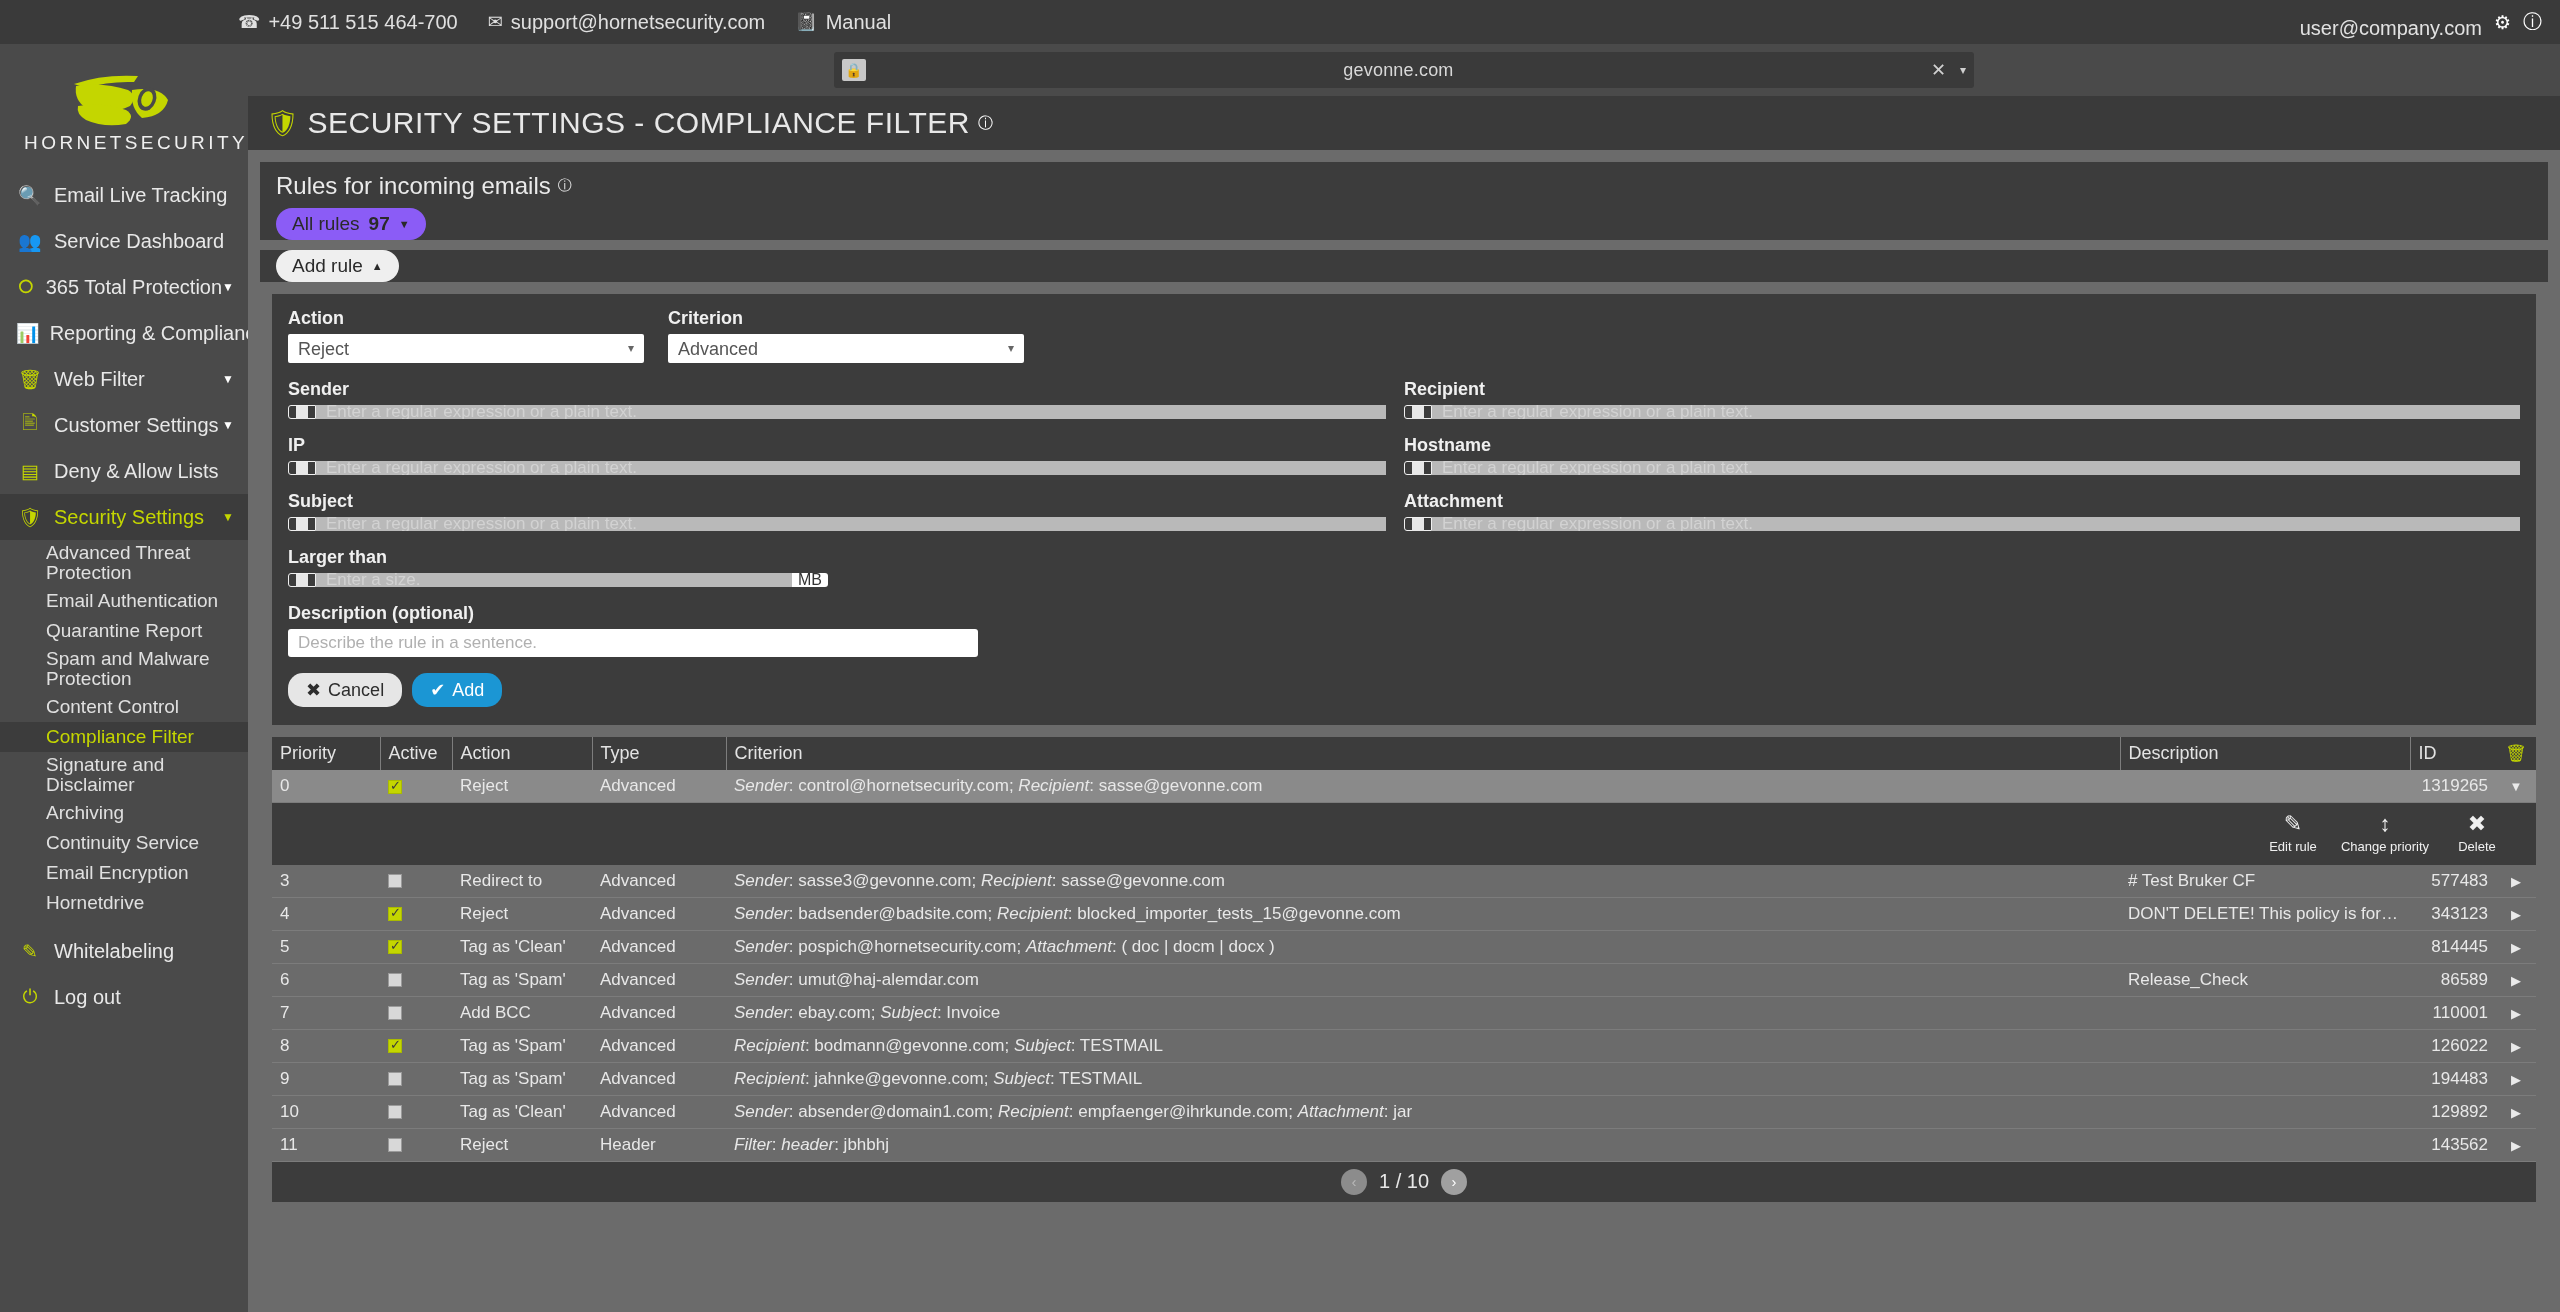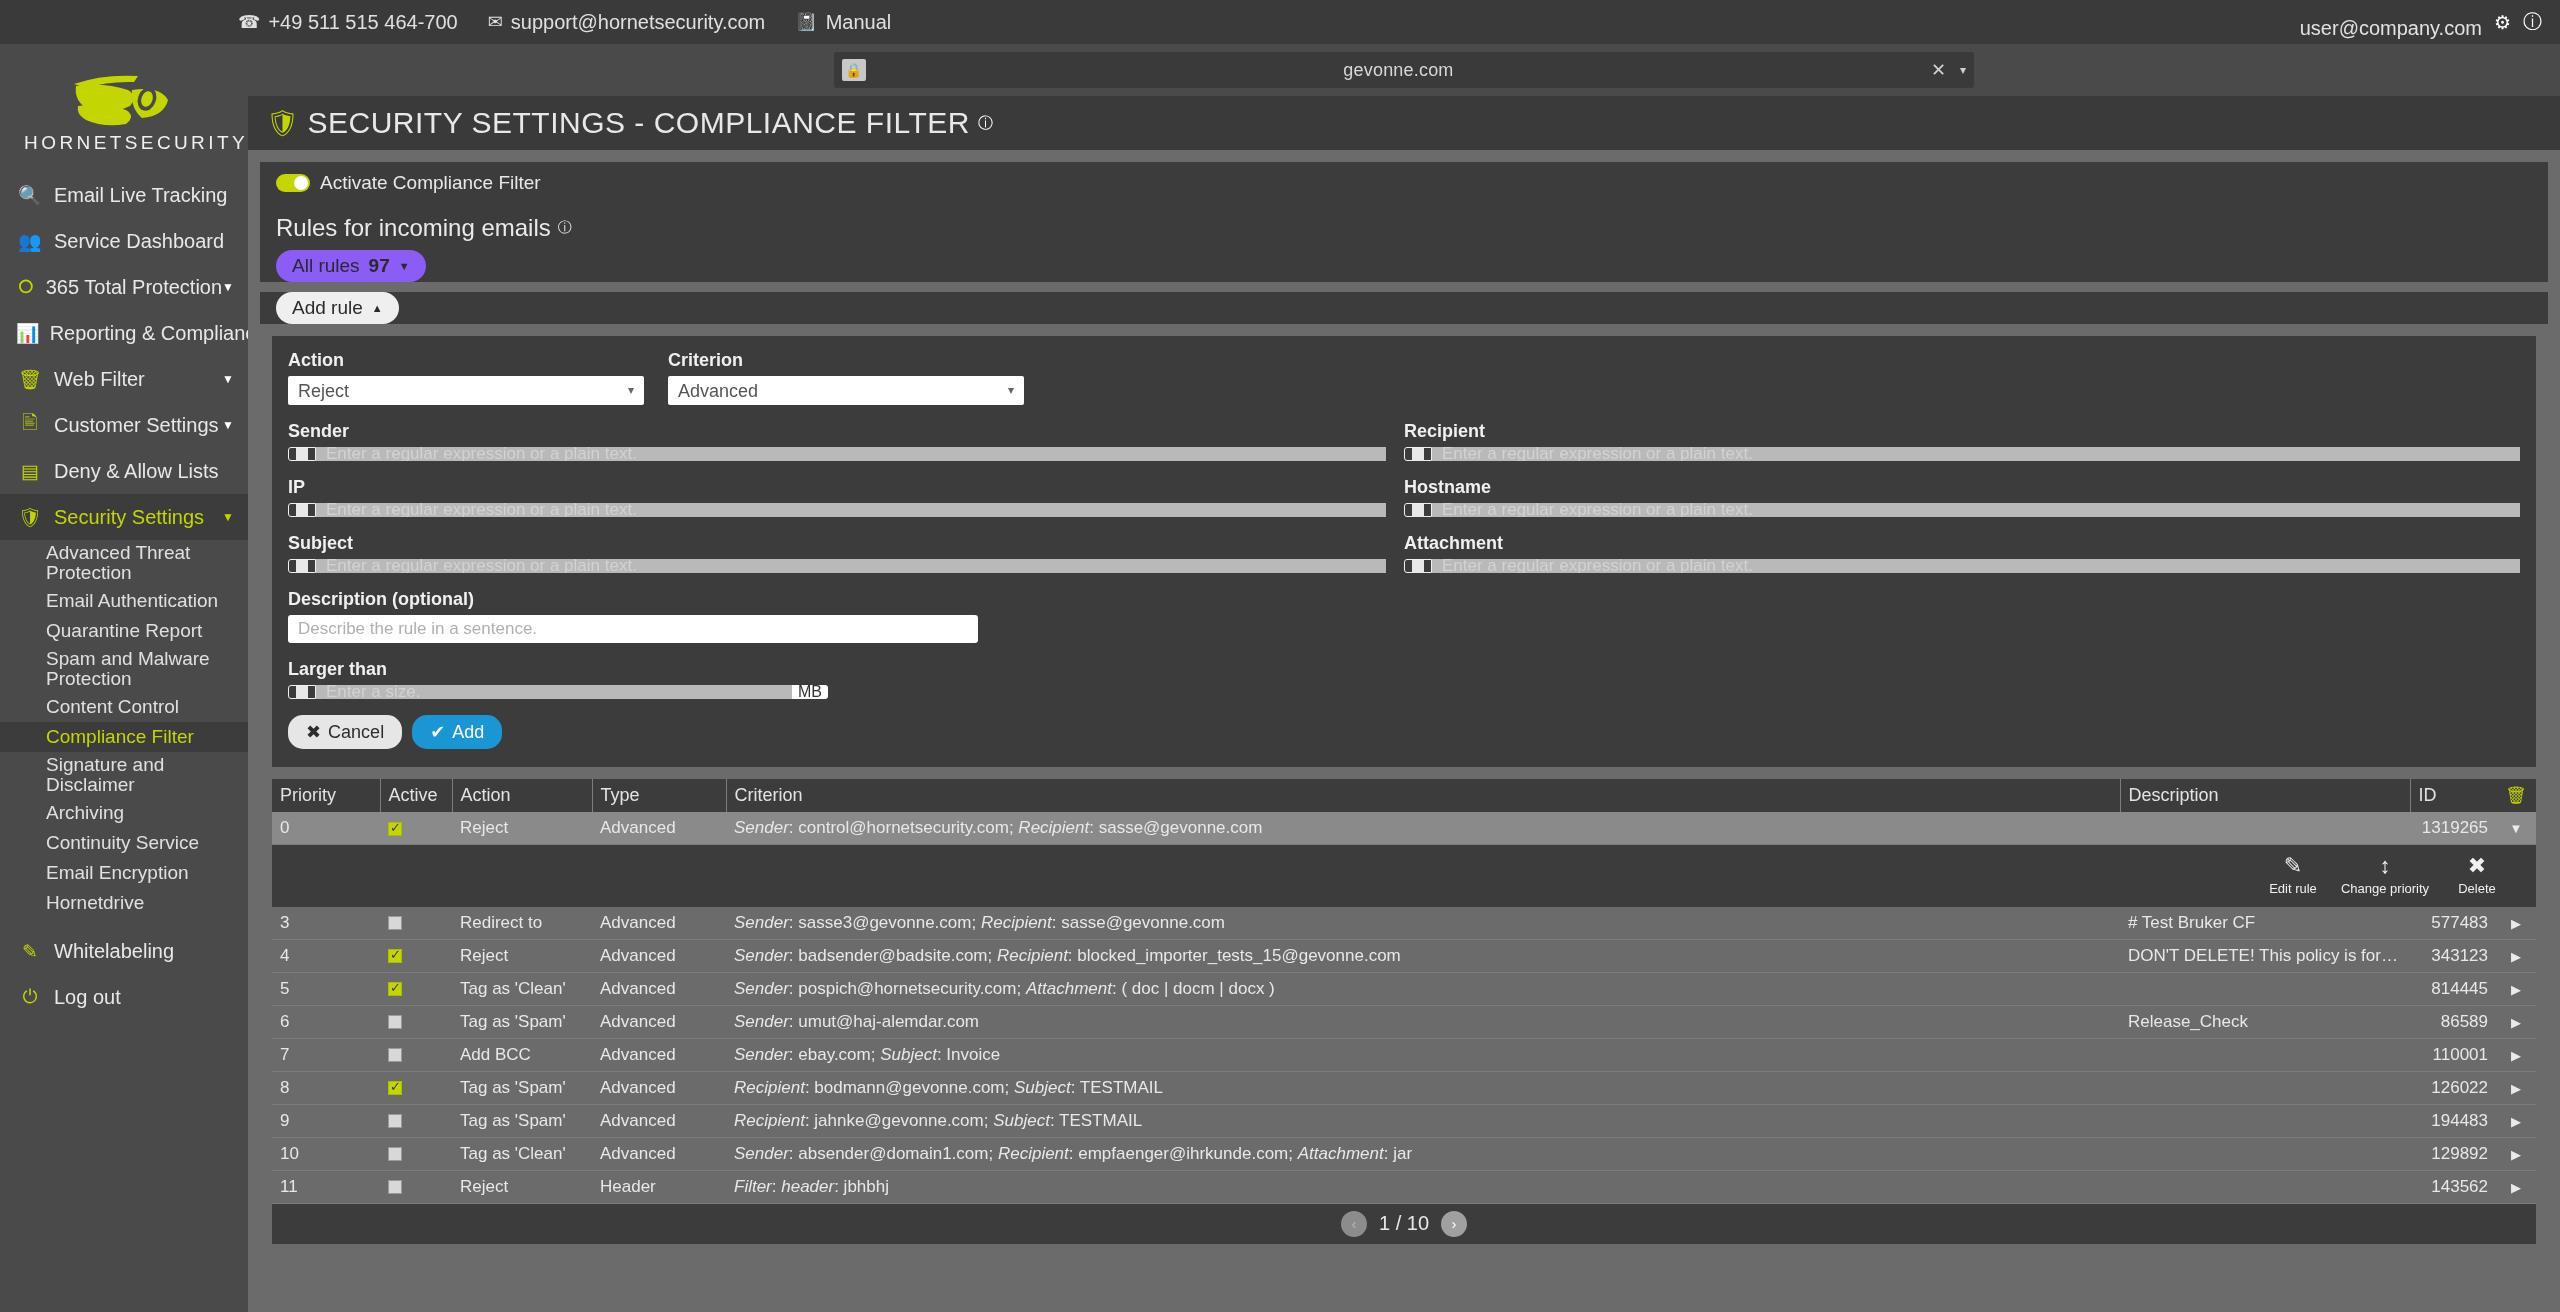--- a/index.html
+++ b/index.html
@@ -418,26 +418,20 @@
 <div class="main">
 
   <div class="page-title-bar">
     <span class="pt-shield">🛡</span>
     <span>SECURITY SETTINGS - COMPLIANCE FILTER</span>
     <span class="pt-info">ⓘ</span>
   </div>
 
   <div class="content">
 
-    <div class="toggle-row">
-      <div class="switch">
-        <div class="knob"></div>
-      </div>
-      <span class="toggle-label">Activate Compliance Filter</span>
-    </div>
 
     <div class="section-head">
       <span>Rules for incoming emails</span>
       <span class="sh-info">ⓘ</span>
     </div>
 
     <div class="btn-row">
       <button class="pill">
         <span>All rules</span>
         <span class="cnt">97</span>
@@ -532,33 +526,33 @@
           <div class="inputgrp">
             <div class="chkbox">
                 <span class="inner"></span>
               </div>
             <input class="tinput" type="text" placeholder="Enter a regular expression or a plain text." style="">
           </div>
         </div>
       </div>
 
       <div class="mt16">
-        <label class="field-label">Description (optional)</label>
-        <input class="desc-input" type="text" placeholder="Describe the rule in a sentence." style="">
-      </div>
-
-      <div class="mt16">
         <label class="field-label">Larger than</label>
         <div class="inputgrp" style="width:540px;">
           <div class="chkbox">
               <span class="inner"></span>
             </div>
           <input class="tinput" type="text" placeholder="Enter a size." style="">
           <div class="unit">MB</div>
         </div>
+      </div>
+
+      <div class="mt16">
+        <label class="field-label">Description (optional)</label>
+        <input class="desc-input" type="text" placeholder="Describe the rule in a sentence." style="">
       </div>
 
       <div class="action-btns">
         <button class="abtn cancel">
           <span>✖</span>
           <span>Cancel</span>
         </button>
         <button class="abtn add">
           <span>✔</span>
           <span>Add</span>

